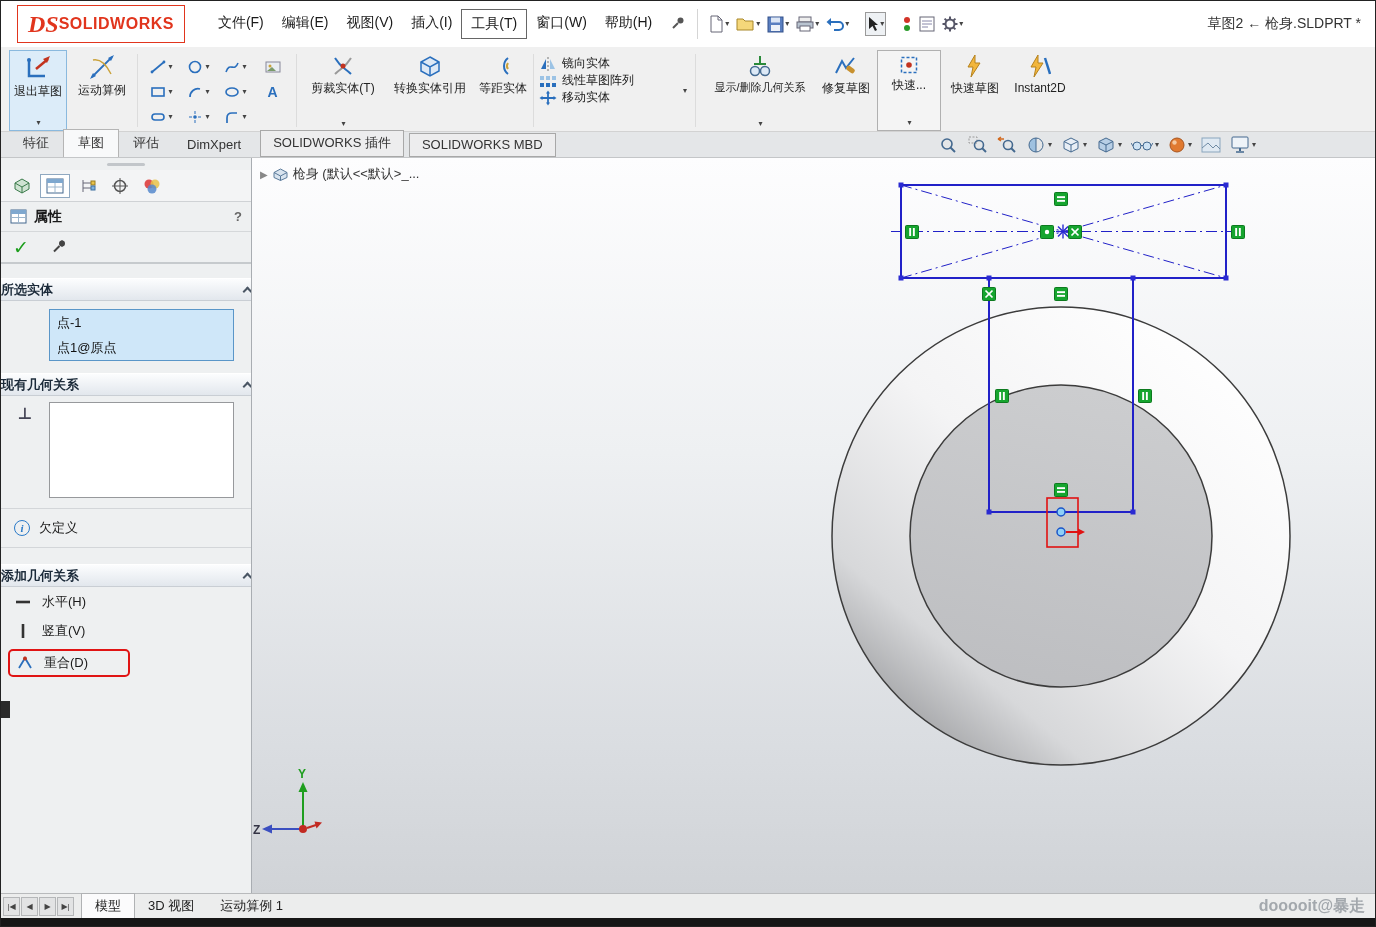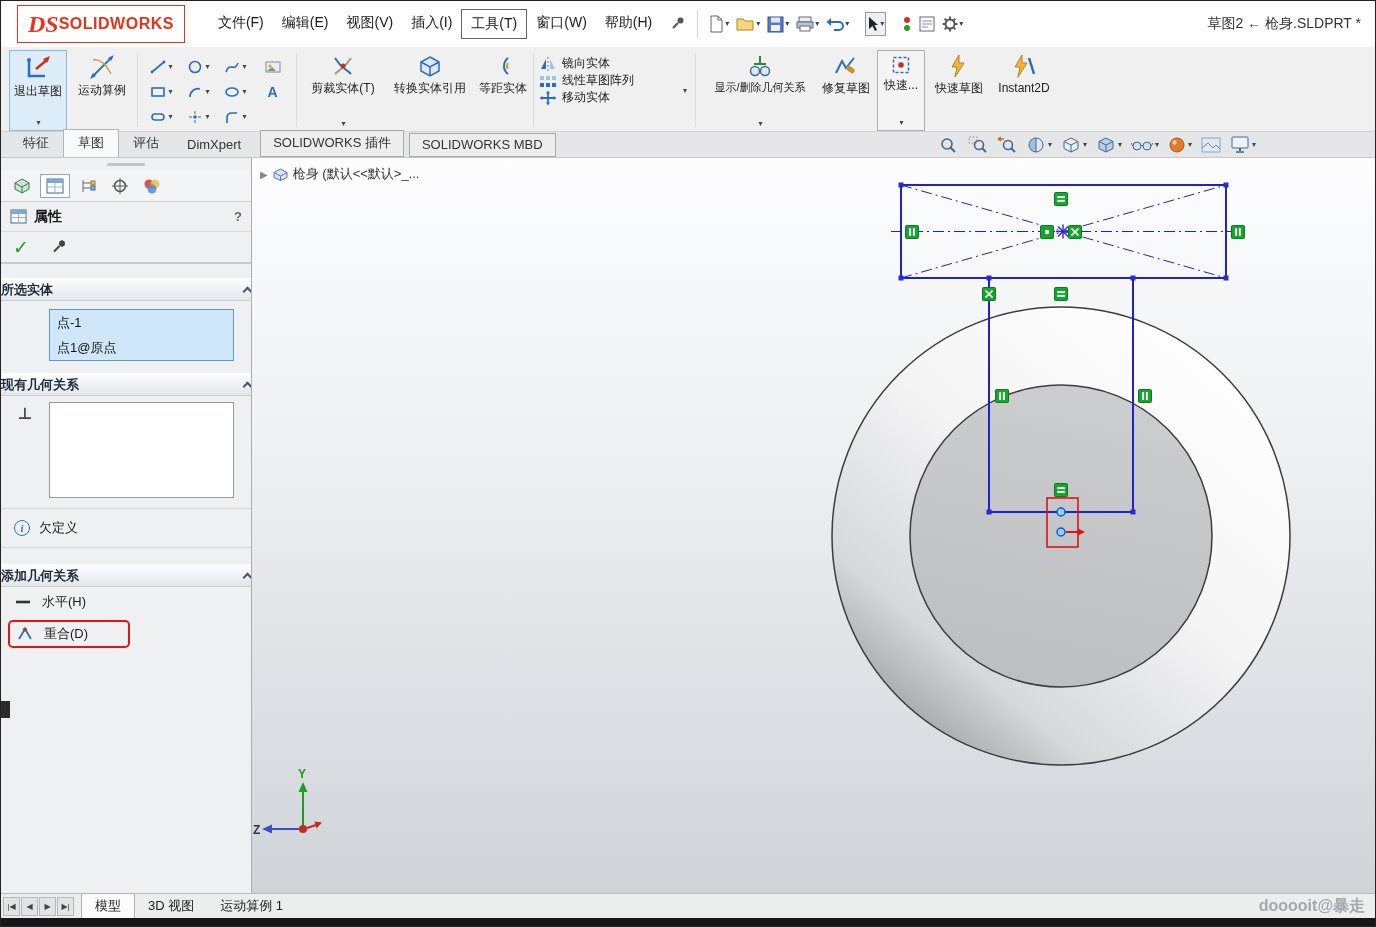--- a/index.html
+++ b/index.html
@@ -360,21 +360,21 @@
       <span class="carb car">▾</span>
     </div>
     <div class="rb" style="width:52px">
       <svg width="24" height="24">
           <path d="M3 19 L9 7 L13 14 L21 4" fill="none" stroke="#2a6fbd" stroke-width="2"></path>
           <rect x="13" y="13" width="9" height="5" rx="2" transform="rotate(35 17.5 15.5)" fill="#c8912e"></rect>
         </svg>
       <span class="lbl wrap">修复草图</span>
     </div>
     <div style="width:6px"></div>
-    <div class="rb boxed" style="width:48px">
+    <div class="rb boxed" style="width:64px">
       <svg width="20" height="20">
           <rect x="2.5" y="2.5" width="15" height="15" fill="none" stroke="#2a6fbd" stroke-width="1.5" stroke-dasharray="3 2"></rect>
           <circle cx="10" cy="10" r="2.8" fill="#c2331f"></circle>
         </svg>
       <span class="lbl">快速...</span>
       <span class="carb car">▾</span>
     </div>
     <div style="width:6px"></div>
     <div class="rb" style="width:54px">
       <svg width="18" height="24">
@@ -561,20 +561,26 @@
 
     <div class="group-hd mt16">
       <span>添加几何关系</span>
         <span class="chev"></span>
     </div>
     <div class="rel-row">
       <svg width="16" height="6">
           <line x1="1" y1="3" x2="15" y2="3" stroke="#333" stroke-width="2.6"></line>
         </svg>
       <span>水平(H)</span>
+    </div>
+    <div class="rel-row">
+      <svg width="16" height="16">
+          <line x1="8" y1="1" x2="8" y2="15" stroke="#333" stroke-width="2.6"></line>
+        </svg>
+      <span>竖直(V)</span>
     </div>
     <div class="red-annot">
       <svg width="16" height="14">
           <path d="M2 12 L8 2 L14 12" stroke="#2a6fbd" fill="none" stroke-width="1.8"></path>
           <circle cx="8" cy="2.5" r="2" fill="#c2331f"></circle>
         </svg>
       <span>重合(D)</span>
     </div>
     <div class="edge-notch"></div>
   </div>

